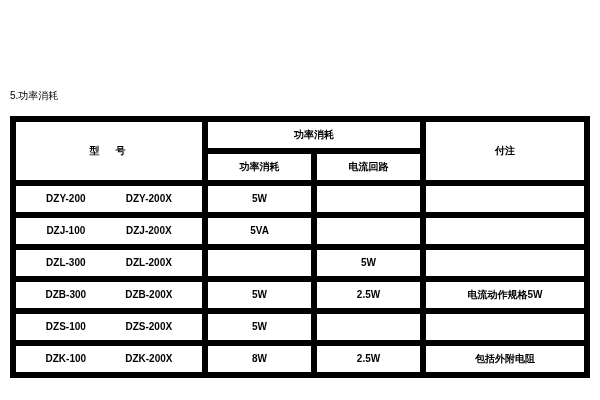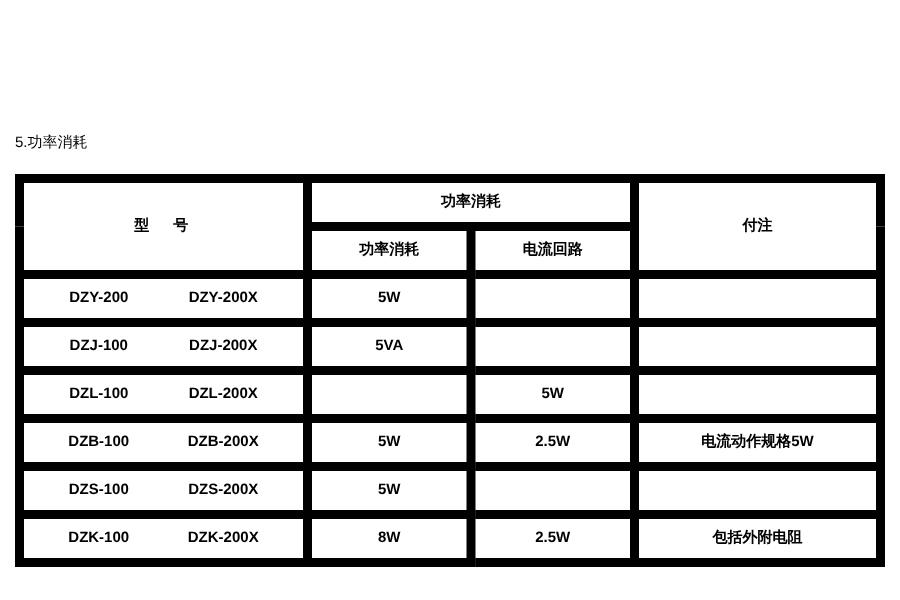--- a/index.html
+++ b/index.html
@@ -111,33 +111,33 @@
             </div>
           </td>
           <td class="volt-cell">5VA</td>
           <td class="curr-cell"></td>
           <td class="note-cell"></td>
         </tr>
 
         <tr>
           <td class="model-cell">
             <div class="model-inner">
-              <span>DZL-100</span>
+              <span>DZL-300</span>
               <span>DZL-200X</span>
             </div>
           </td>
           <td class="volt-cell"></td>
           <td class="curr-cell">5W</td>
           <td class="note-cell"></td>
         </tr>
 
         <tr>
           <td class="model-cell">
             <div class="model-inner">
-              <span>DZB-100</span>
+              <span>DZB-300</span>
               <span>DZB-200X</span>
             </div>
           </td>
           <td class="volt-cell">5W</td>
           <td class="curr-cell">2.5W</td>
           <td class="note-cell">电流动作规格5W</td>
         </tr>
 
         <tr>
           <td class="model-cell">

